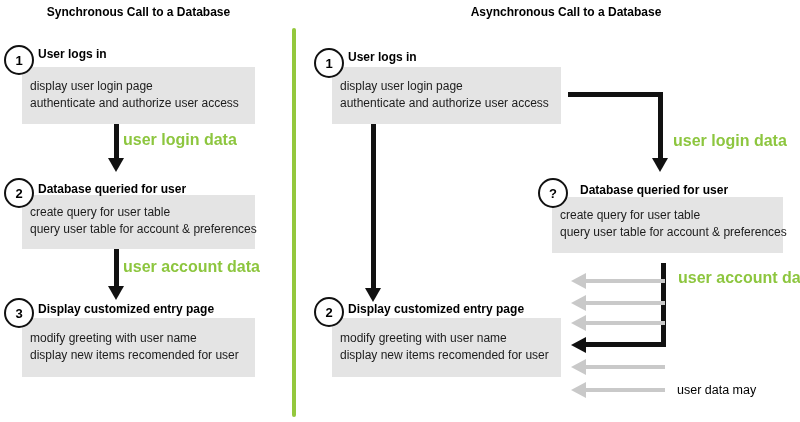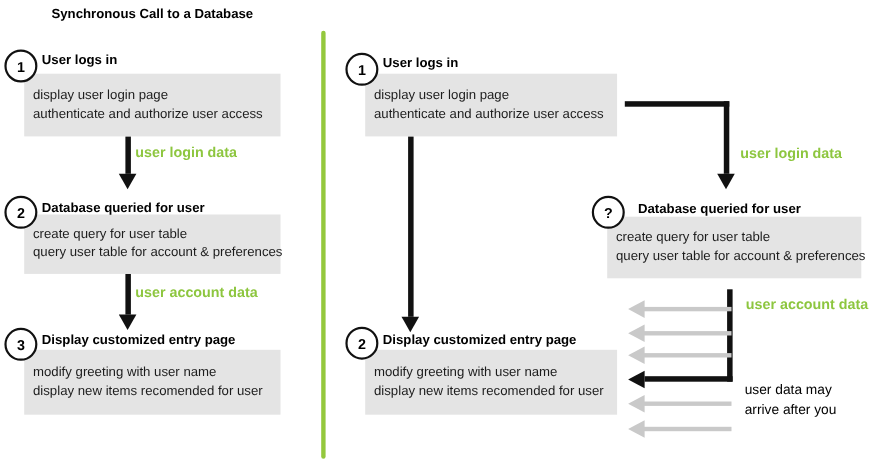--- a/index.html
+++ b/index.html
@@ -20,29 +20,30 @@
   .gbox .line{font-size:12px;color:#1c1c1c;white-space:nowrap;line-height:17px;padding-left:8px;}
   .gbox{padding-top:11px;box-sizing:border-box;}
   .vshaft{width:5px;background:var(--ink);}
   .hshaft{height:5px;background:var(--ink);}
   .head-down{width:0;height:0;border-left:8px solid transparent;border-right:8px solid transparent;
              border-top:14px solid var(--ink);}
   .head-left{width:0;height:0;border-top:8px solid transparent;border-bottom:8px solid transparent;
              border-right:15px solid var(--ink);}
   .gray .head-left{border-right-color:var(--gray_arrow);}
   .gray-shaft{height:4px;background:var(--gray_arrow);}
-  .green-label{font-size:13px;font-weight:bold;color:var(--green);white-space:nowrap;}
-  .note{font-size:12.5px;color:#000;line-height:17.5px;white-space:nowrap;}
+  .green-label{font-size:16px;font-weight:bold;color:var(--green);white-space:nowrap;}
+  .note{font-size:12.5px;color:#000;line-height:17.5px;white-space:nowrap;margin-top:36px;}
 </style>
 </head>
 <body>
 
 <div class="canvas">
 
   <div class="abs panel-title" style="left:22px;top:5px;width:233px;">Synchronous Call to a Database</div>
+  <div class="abs panel-title" style="left:450px;top:5px;width:232px;">Asynchronous Call to a Database</div>
 
   <div class="abs divider" style="left:292px;top:28px;height:389px;"></div>
 
   <div class="abs circle" style="left:4px;top:45px;">1</div>
   <div class="abs step-label" style="left:38px;top:47px;">User logs in</div>
   <div class="abs gbox" style="left:22px;top:67px;width:233px;height:57px;">
     <div class="line">display user login page</div>
     <div class="line">authenticate and authorize user access</div>
   </div>
 
@@ -103,21 +104,20 @@
     <div class="abs gray-shaft" style="left:584px;top:321px;width:81px;"></div>
     <div class="abs head-left" style="left:571px;top:315px;"></div>
     <div class="abs gray-shaft" style="left:584px;top:365px;width:81px;"></div>
     <div class="abs head-left" style="left:571px;top:359px;"></div>
     <div class="abs gray-shaft" style="left:584px;top:388px;width:81px;"></div>
     <div class="abs head-left" style="left:571px;top:382px;"></div>
   </div>
 
   <div class="abs note" style="left:677px;top:346px;">
     <div>user data may</div>
-    <div>arrive after you</div>
   </div>
 
   <div class="abs circle" style="left:314px;top:297px;">2</div>
   <div class="abs step-label" style="left:348px;top:302px;">Display customized entry page</div>
   <div class="abs gbox" style="left:332px;top:318px;width:229px;height:59px;padding-top:12px;">
     <div class="line">modify greeting with user name</div>
     <div class="line">display new items recomended for user</div>
   </div>
 
 </div>

